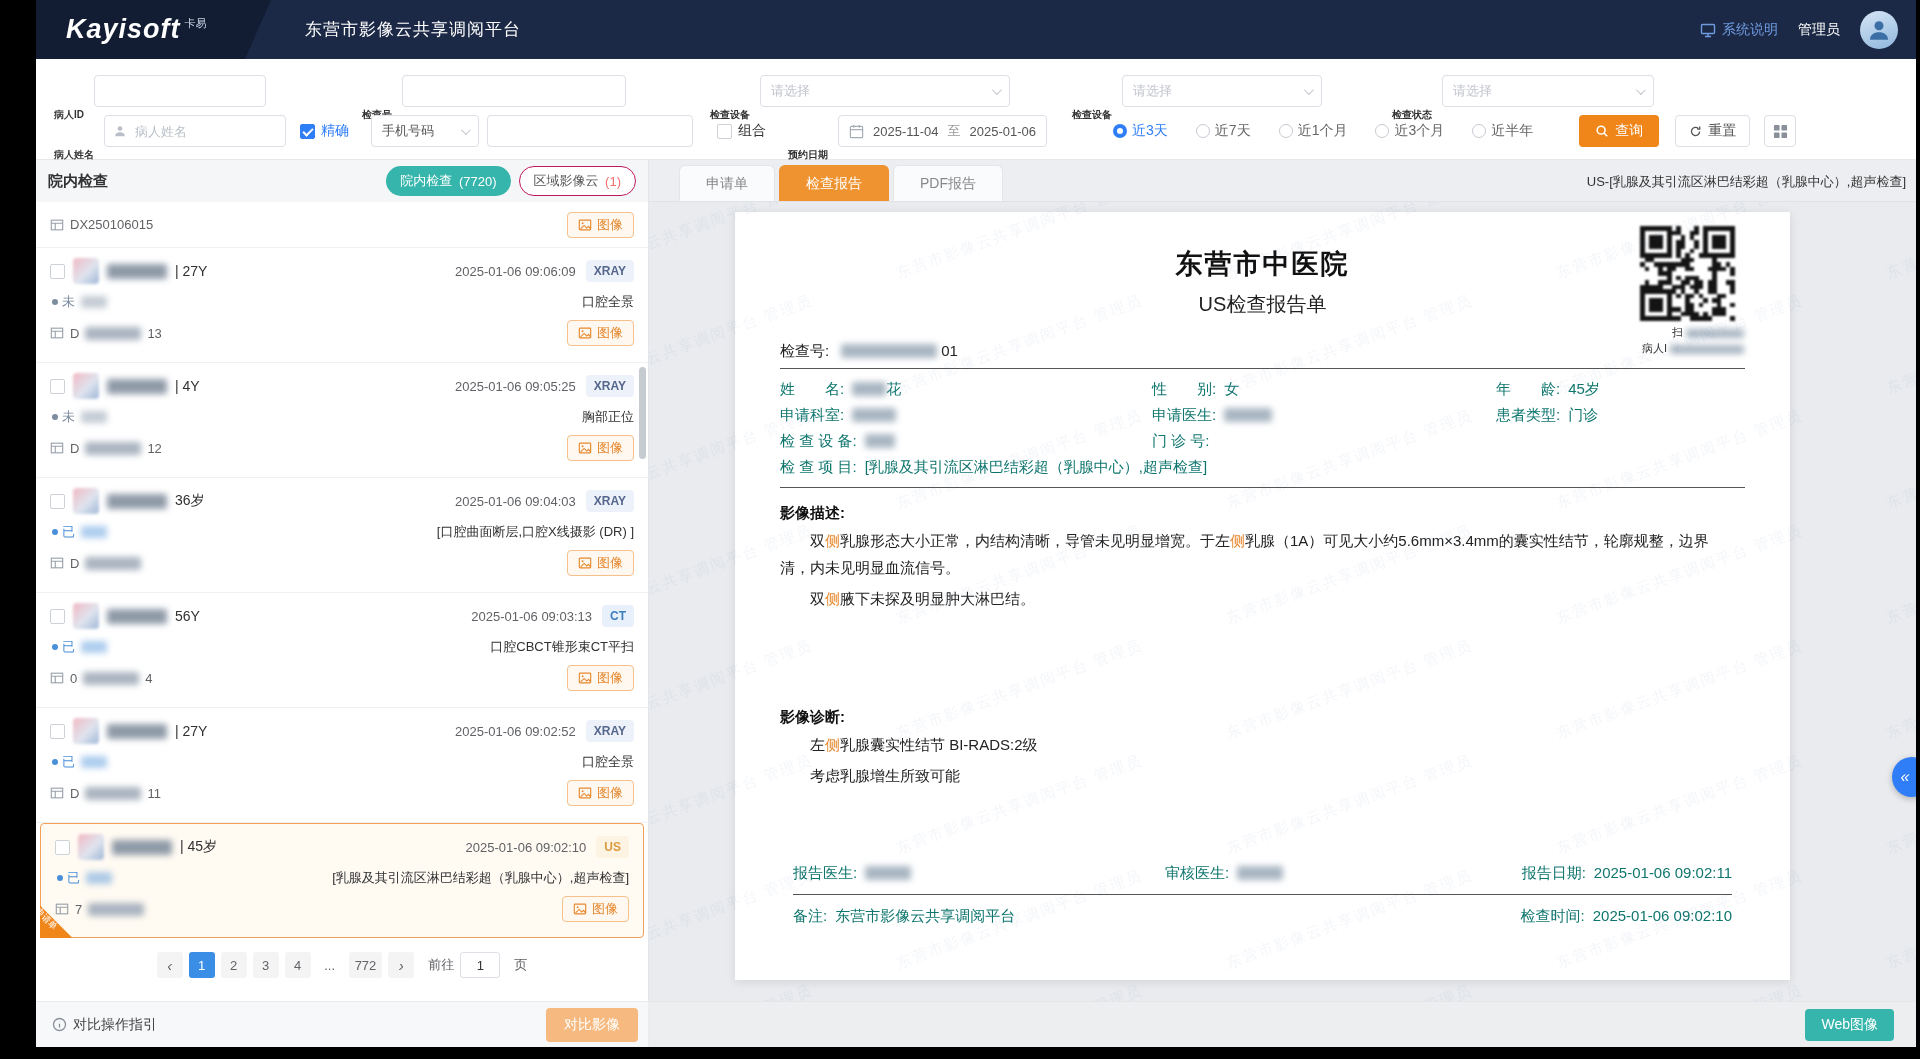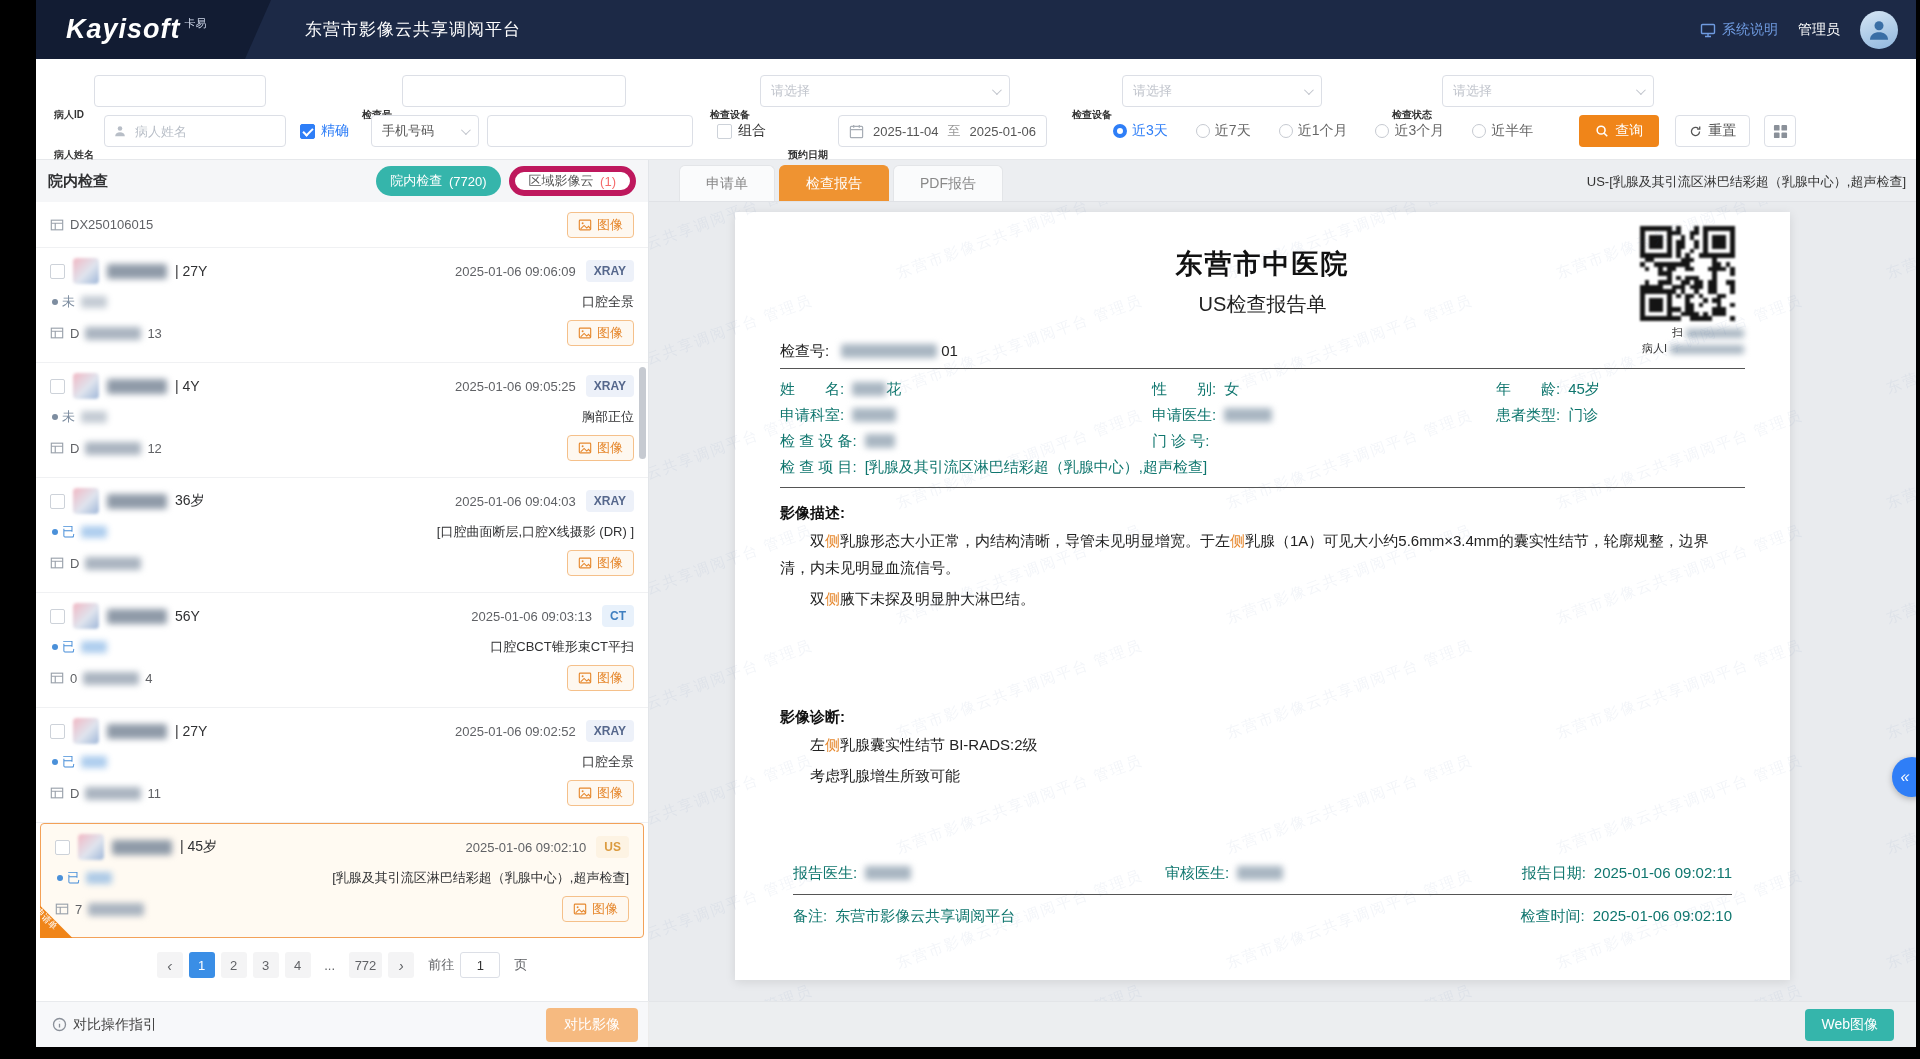--- a/index.html
+++ b/index.html
@@ -54,21 +54,21 @@
   .grid-btn { width:32px; height:32px; border:1px solid #dcdfe6; border-radius:4px; background:#fff; color:#8a9099; display:flex; align-items:center; justify-content:center; margin-left:14px; cursor:pointer; }
   .grid-btn svg { width:15px; height:15px; }
 
   
   .left-panel { position:absolute; left:0; top:160px; width:613px; bottom:46px; background:#fff; display:flex; flex-direction:column; border-right:1px solid #e2e5e9; padding-bottom:16px; }
   .panel-head { height:42px; background:#f5f6f8; display:flex; align-items:center; padding:0 12px; flex:none; }
   .panel-title { font-size:15px; font-weight:bold; color:#303133; }
   .panel-tabs { margin-left:auto; display:flex; gap:8px; }
   .pill { height:30px; border-radius:15px; padding:0 14px; font-size:13px; display:flex; align-items:center; gap:3px; cursor:pointer; }
   .pill.active { background:#35b5ab; color:#fff; }
-  .pill:not(.active) { background:#fff; border:6px solid #be185d; color:#555; }
+  .pill:not(.active) { background:#fff; border:1px solid #be185d; color:#555; }
   .pill .count.red { color:#f56c6c; }
   .list { flex:1; overflow:hidden; }
   .item { height:115px; padding:10px 14px 8px; border-bottom:1px solid #f0f1f3; position:relative; background:#fff; }
   .item.partial { height:46px; display:flex; align-items:center; justify-content:space-between; padding:0 14px; }
   .item.selected { border:1px solid #f3a158; background:#fffaf2; border-radius:4px; margin:0 4px; }
   .irow { display:flex; align-items:center; }
   .r1 { gap:8px; }
   .avatar-sm { width:26px; height:26px; border-radius:4px; background:linear-gradient(135deg,#f2b9c4,#dfe4ee 55%,#9fb6d8); filter:blur(1.5px); flex:none; }
   .blob { display:inline-block; height:14px; width:50px; border-radius:2px; background:#a9b6c2; filter:blur(3px); vertical-align:-2px; }
   .name-blob { width:60px; height:15px; background:#8f9aa8; }

